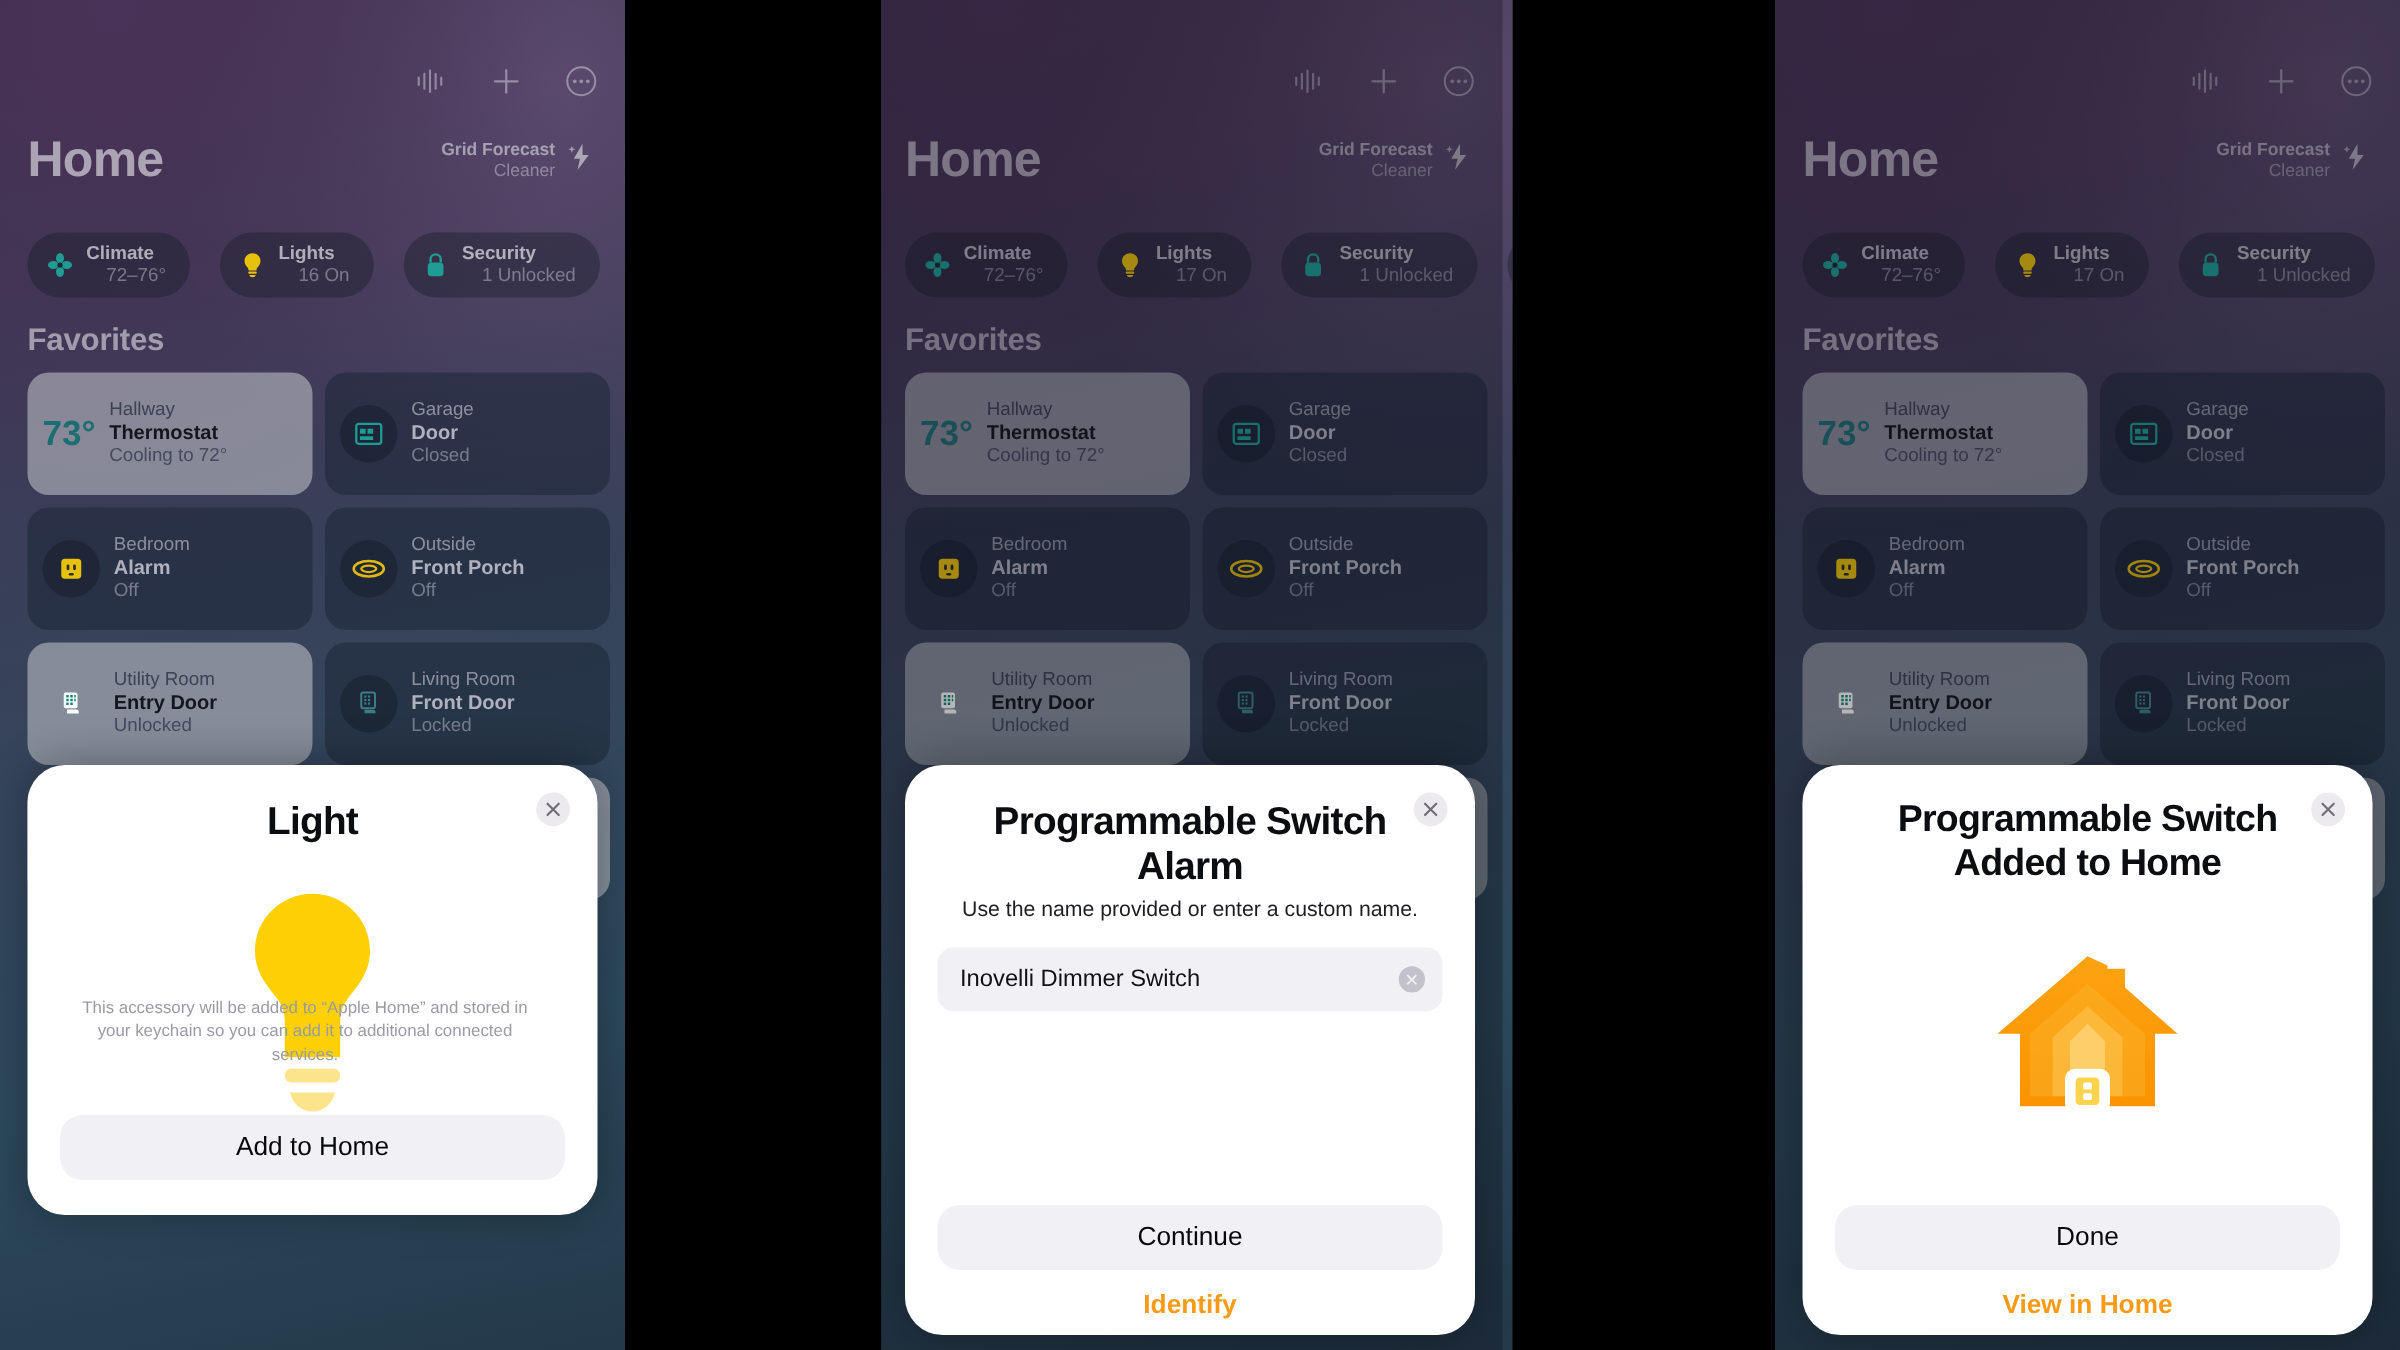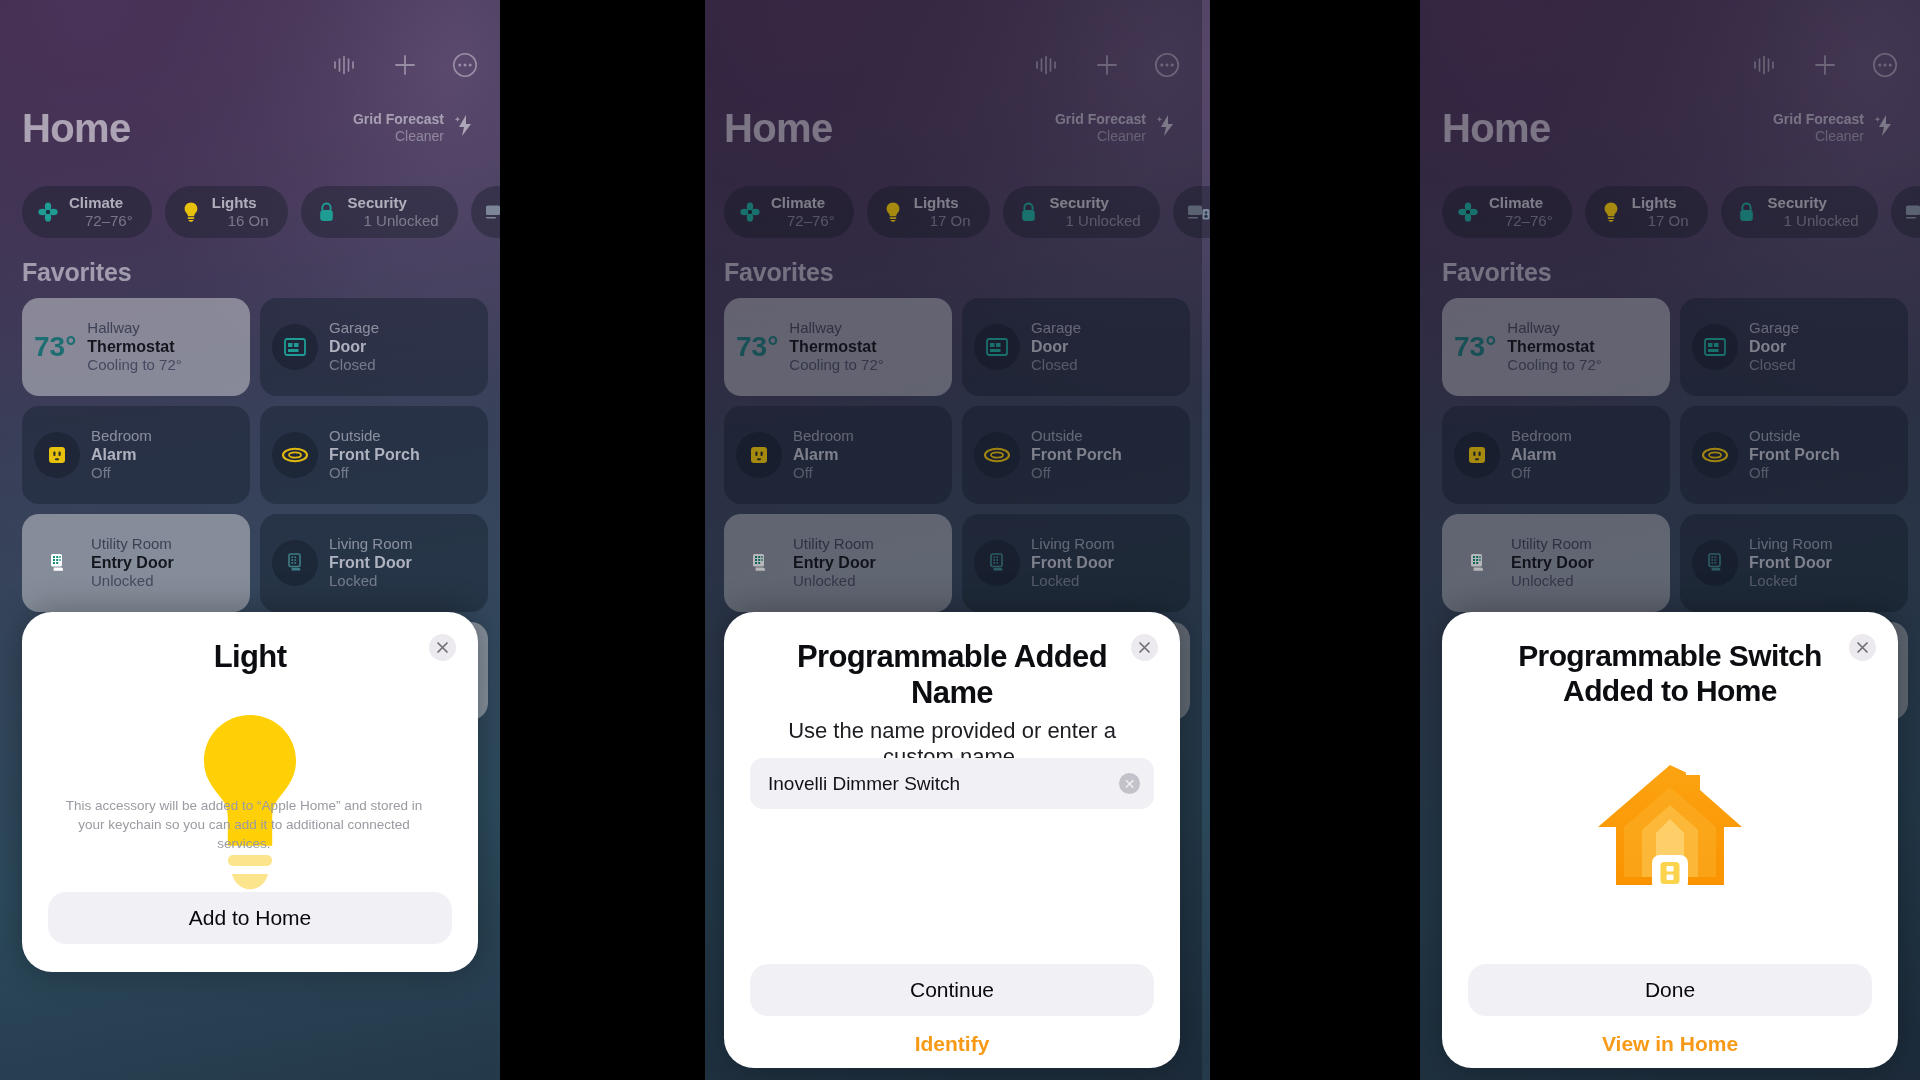--- a/index.html
+++ b/index.html
@@ -43,21 +43,21 @@
     letter-spacing: -0.6px; line-height: 1;
   }
   .grid-forecast { display: flex; align-items: center; gap: 7px; padding-bottom: 3px; }
   .gf-text { text-align: right; line-height: 1.22; }
   .gf-label { font-size: 14px; font-weight: 700; color: rgba(228,226,234,0.58); }
   .gf-value { font-size: 14px; color: rgba(210,208,220,0.48); }
 
   
   .chips {
     position: absolute; top: 186px; left: 22px;
-    display: flex; gap: 13px; width: 640px;
+    display: flex; gap: 24px; width: 640px;
   }
   .chip {
     flex: 0 0 auto; display: flex; align-items: center; gap: 9px;
     height: 52px; padding: 0 19px 0 14px;
     background: rgba(22,27,40,0.40); border-radius: 26px;
   }
   .chip-ic { width: 24px; height: 24px; display: flex; align-items: center; justify-content: center; }
   .chip-txt { line-height: 1.12; }
   .chip-name { font-size: 15px; font-weight: 700; color: rgba(225,224,232,0.72); white-space: nowrap; }
   .chip-sub  { font-size: 15px; color: rgba(200,200,212,0.48); white-space: nowrap; margin-left: 16px; }
@@ -107,21 +107,21 @@
     background: #eceaee; display: flex; align-items: center; justify-content: center;
   }
   .sheet-title {
     padding: 27px 46px 0; text-align: center;
     font-size: 31px; font-weight: 700; color: #0c0d10;
     letter-spacing: -0.6px; line-height: 1.16;
   }
   .sheet-title.small { font-size: 30px; }
   .sheet-sub {
     margin-top: 7px; text-align: center; padding: 0 26px;
-    font-size: 22px; color: #1d1e22;
+    font-size: 17px; color: #1d1e22;
   }
 
   
   .hero { display: flex; align-items: center; justify-content: center; }
   .p1 .hero { height: 210px; margin-top: 24px; }
   .p3 .hero { height: 190px; margin-top: 28px; }
 
   .disclaimer {
     position: absolute; left: 34px; right: 46px; bottom: 118px;
     text-align: center; font-size: 13.5px; line-height: 1.4; color: #9a9aa2;
@@ -607,21 +607,21 @@
     <div class="dimmer"></div>
 
     <div class="sheet">
       <div class="sheet-close">
         <svg width="13" height="13" viewBox="0 0 13 13">
               <g stroke="#6f6f78" stroke-width="1.7" stroke-linecap="round">
                 <path d="M2 2l9 9M11 2l-9 9"></path>
               </g>
             </svg>
       </div>
-      <div class="sheet-title">Programmable Added Name</div>
+      <div class="sheet-title">Programmable Switch Alarm</div>
       <div class="sheet-sub">Use the name provided or enter a custom name.</div>
       <div class="field">
         <span class="field-val" placeholder="Accessory name">Inovelli Dimmer Switch</span>
         <span class="field-clear">✕</span>
       </div>
       <div class="btn-primary">Continue</div>
       <div class="btn-link">Identify</div>
     </div>
 
    </div>

